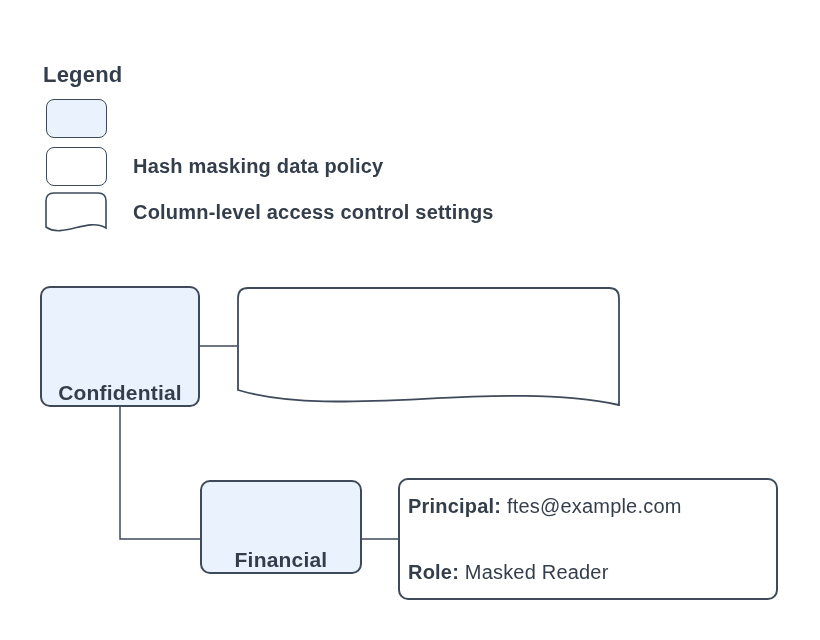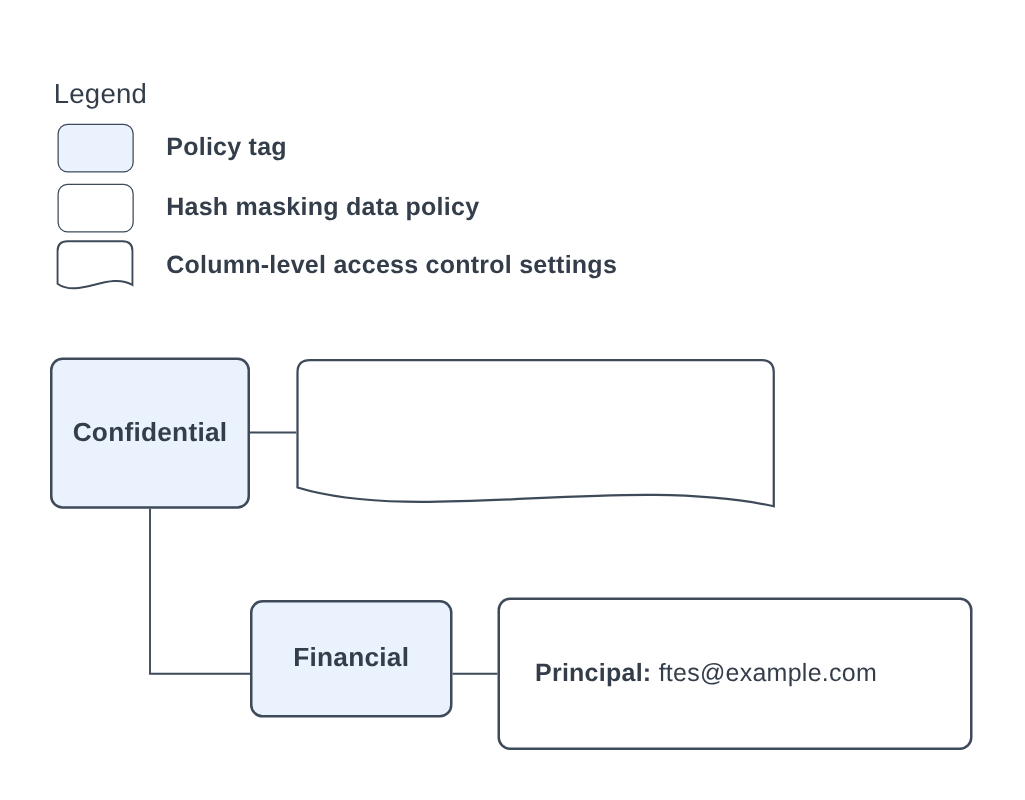--- a/index.html
+++ b/index.html
@@ -13,68 +13,67 @@
   .canvas{
     position:relative;width:820px;height:640px;
     background:var(--background);
     font-family:"Liberation Sans",sans-serif;
     color:var(--text);
     overflow:hidden;
     letter-spacing:0.2px;
   }
   .abs{position:absolute;}
   
-  .legend-title{left:43px;top:62px;font-size:22px;font-weight:normal;}
+  .legend-title{left:43px;top:62px;font-size:22px;font-weight:bold;}
   .swatch-rect{
     width:61px;height:39px;box-sizing:border-box;
     border:1.6px solid var(--shape-border);
     border-radius:8px;background:var(--shape-fill);
   }
   .swatch-rect.blue{background:var(--policy-tag-fill);}
   .legend-label{
     left:133px;font-size:20px;font-weight:bold;
     display:flex;align-items:center;height:39px;
   }
   
   .policy-tag-node{
     box-sizing:border-box;
     background:var(--policy-tag-fill);
     border:2px solid var(--shape-border);
     border-radius:10px;
-    display:flex;align-items:center;justify-content:center;
+    display:flex;align-items:flex-end;justify-content:center;
     font-size:21px;font-weight:bold;
   }
   .node-confidential{left:40px;top:286px;width:160px;height:121px;}
   .node-financial{left:200px;top:480px;width:162px;height:94px;}
   .doc-node{left:237px;top:287px;width:383px;height:128px;}
   .doc-node svg{position:absolute;left:0;top:0;overflow:visible;}
   .doc-fields{position:absolute;left:10px;top:33px;}
   .fields{font-size:20px;line-height:27px;white-space:nowrap;}
   .fields b{font-weight:bold;}
   .policy-node{
     left:398px;top:478px;width:380px;height:122px;box-sizing:border-box;
     background:var(--shape-fill);
     border:2px solid var(--shape-border);
     border-radius:10px;
     display:flex;flex-direction:column;justify-content:center;
-    padding-left:28px;
+    padding-left:8px;
     gap:39px;
   }
   .doc-shape{fill:var(--shape-fill);stroke:var(--shape-border);}
   .connector{stroke:var(--shape-border);stroke-width:1.5;fill:none;}
 </style>
 </head>
 <body>
 
 <div class="canvas">
 
   <div class="abs legend-title">Legend</div>
 
   <div class="abs swatch-rect blue" style="left:46px;top:99px;"></div>
-  <div class="abs legend-label" style="top:99px;">Policy tag</div>
 
   <div class="abs swatch-rect" style="left:46px;top:147px;"></div>
   <div class="abs legend-label" style="top:147px;">Hash masking data policy</div>
 
   <svg class="abs" style="left:45px;top:192px;" width="62" height="46" viewBox="0 0 62 46">
     <path class="doc-shape" stroke-width="1.6" d="M9 1 H53 Q61 1 61 9 V36 C42 25 18 47 1 35 V9 Q1 1 9 1 Z"></path>
   </svg>
   <div class="abs legend-label" style="top:190px;height:44px;">Column-level access control settings</div>
 
   <svg class="abs" style="left:0;top:0;" width="820" height="640" viewBox="0 0 820 640">
@@ -90,15 +89,16 @@
       <path class="doc-shape" stroke-width="1.8" d="M11 1 H372 Q382 1 382 11 V118 C260 92 100 133 1 103 V11 Q1 1 11 1 Z"></path>
     </svg>
   </div>
 
   <div class="abs policy-tag-node node-financial">
     <span>Financial</span>
   </div>
 
   <div class="abs policy-node fields">
     <div><b>Principal:</b> <span>ftes@example.com</span></div>
+    <div><b>Role:</b> <span>Masked Reader</span></div>
   </div>
 
 </div>
 
 </body></html>

